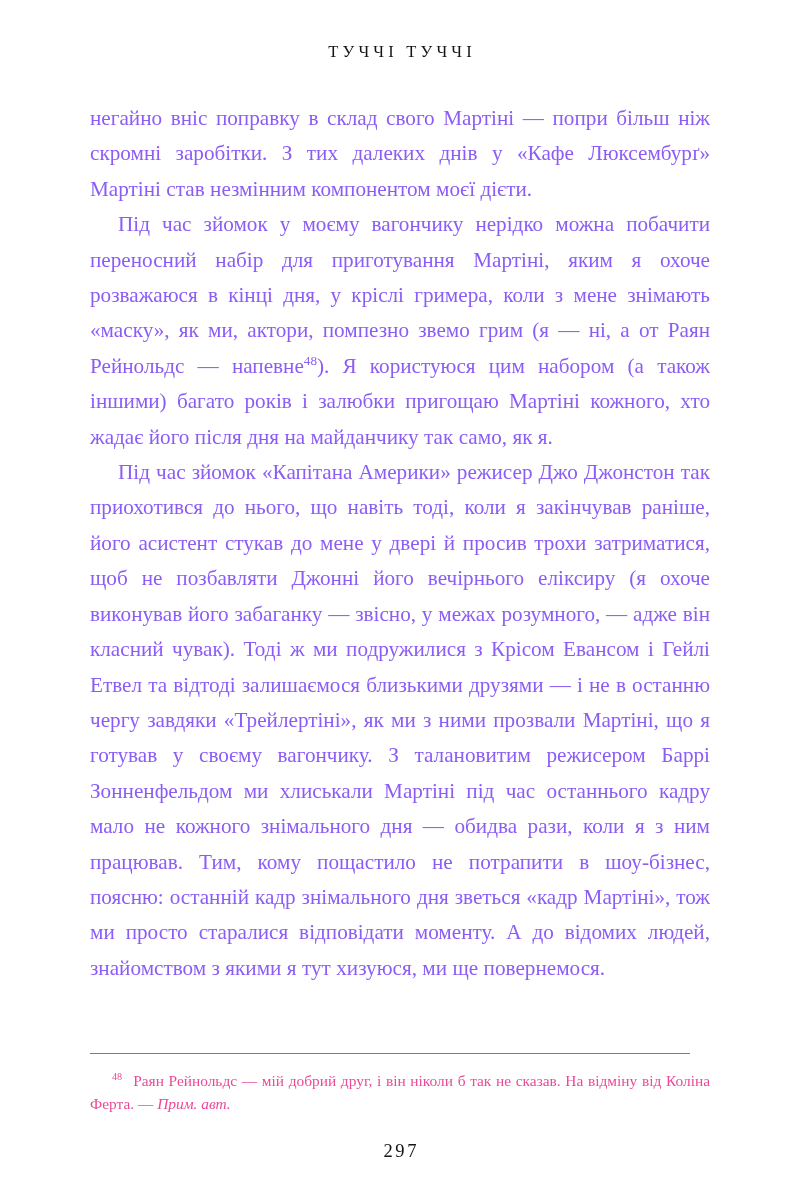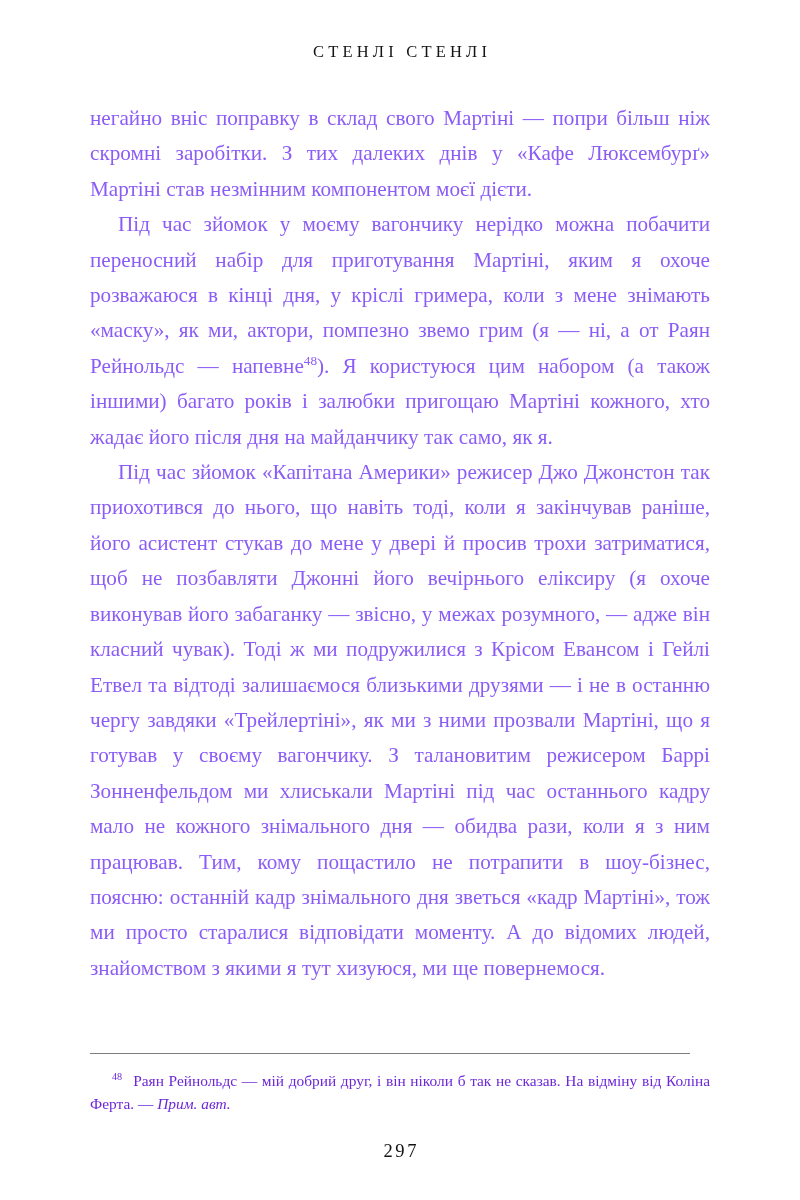--- a/index.html
+++ b/index.html
@@ -82,21 +82,21 @@
     height: 1px;
     background: #7d7d7d;
     margin: 0 0 16px 0;
   }
   .footnote {
     margin: 0;
     font-size: 15.4px;
     line-height: 22.6px;
     text-align: justify;
     text-indent: 22px;
-    color: #6d28d9;
+    color: #ec4899;
   }
   .footnote sup.fnnum {
     font-size: 0.66em;
     vertical-align: 0.56em;
     line-height: 0;
     margin-right: 11px;
   }
   .footnote i.attrib {
     font-style: italic;
   }
@@ -112,21 +112,21 @@
     letter-spacing: 2.6px;
     text-indent: 2.6px;
     color: #141414;
   }
 </style>
 </head>
 <body>
 
 <div class="page">
 
-  <div class="running-head">СТЕНЛІ СТЕНЛІ</div>
+  <div class="running-head">ТУЧЧІ ТУЧЧІ</div>
 
   <div class="textblock">
 
     <p class="para first"><span>негайно вніс поправку в склад свого Мартіні — попри більш ніж скромні заробітки. З тих далеких днів у «Кафе Люксембурґ» Мартіні став незмінним компонентом моєї дієти.</span></p>
 
     <p class="para"><span>Під час зйомок у моєму вагончику нерідко можна побачити переносний набір для приготування Мартіні, яким я охоче розважаюся в кінці дня, у кріслі гримера, коли з мене знімають «маску», як ми, актори, помпезно звемо грим (я — ні, а от Раян Рейнольдс — напевне</span><sup class="fnref">48</sup><span>). Я користуюся цим набором (а також іншими) багато років і залюбки пригощаю Мартіні кожного, хто жадає його після дня на майданчику так само, як я.</span></p>
 
     <p class="para"><span>Під час зйомок «Капітана Америки» режисер Джо Джонстон так приохотився до нього, що навіть тоді, коли я закінчував раніше, його асистент стукав до мене у двері й просив трохи затриматися, щоб не позбавляти Джонні його вечірнього еліксиру (я охоче виконував його забаганку — звісно, у межах розумного, — адже він класний чувак). Тоді ж ми подружилися з Крісом Евансом і Гейлі Етвел та відтоді залишаємося близькими друзями — і не в останню чергу завдяки «Трейлертіні», як ми з ними прозвали Мартіні, що я готував у своєму вагончику. З талановитим режисером Баррі Зонненфельдом ми хлиськали Мартіні під час останнього кадру мало не кожного знімального дня — обидва рази, коли я з ним працював. Тим, кому пощастило не потрапити в шоу-бізнес, поясню: останній кадр знімального дня зветься «кадр Мартіні», тож ми просто старалися відповідати моменту. А до відомих людей, знайомством з якими я тут хизуюся, ми ще повернемося.</span></p>
 
   </div>

